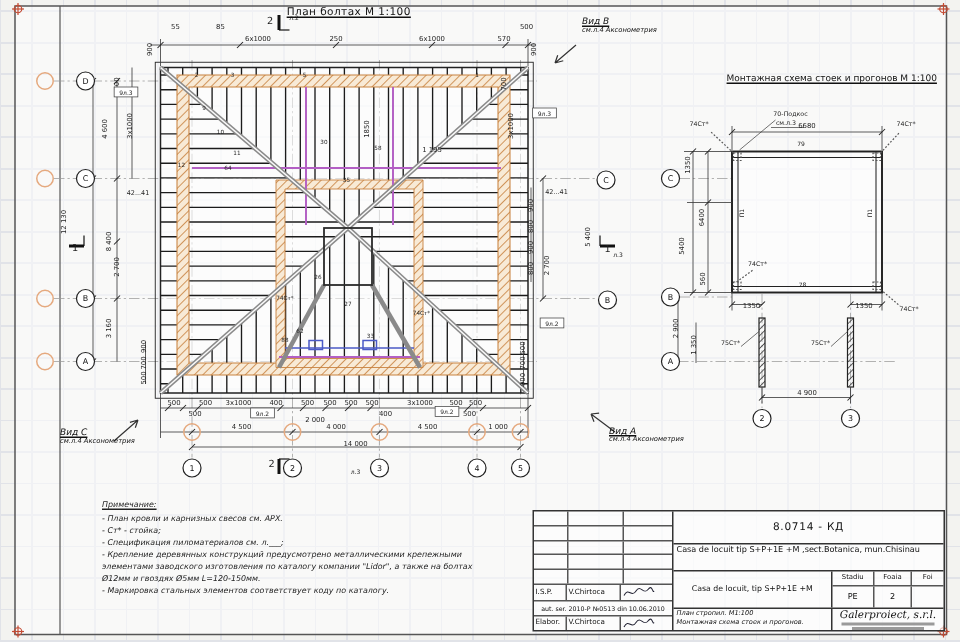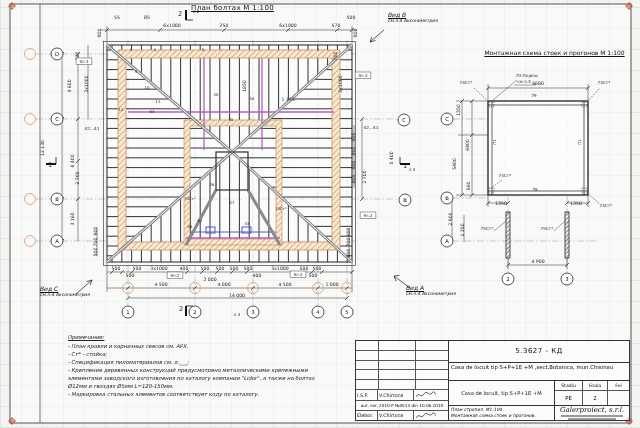--- a/index.html
+++ b/index.html
@@ -652,21 +652,21 @@
       <div class="tb-c1">Elabor.</div>
       <div class="tb-c2">V.Chirtoca</div>
       <div class="tb-c3 sig">
           <svg width="22" height="8" viewBox="0 0 22 8">
             <path d="M1,6 C4,0 6,8 9,3 S14,6 17,2 S20,5 21,3" fill="none" stroke="#223" stroke-width="0.7"></path>
           </svg>
         </div>
     </div>
   </div>
   <div class="tb-right">
-    <div class="tb-code">5.3627 - КД</div>
+    <div class="tb-code">8.0714 - КД</div>
     <div class="tb-obj">Casa de locuit tip  S+P+1E +M ,sect.Botanica, mun.Chisinau</div>
     <div class="tb-mid">
       <div class="tb-obj2">Casa de locuit, tip S+P+1E +M</div>
       <div class="tb-sff">
         <div class="tb-sff-h">
           <div class="w28">Stadiu</div>
           <div class="w25">Foaia</div>
           <div class="wrest">Foi</div>
         </div>
         <div class="tb-sff-v">

